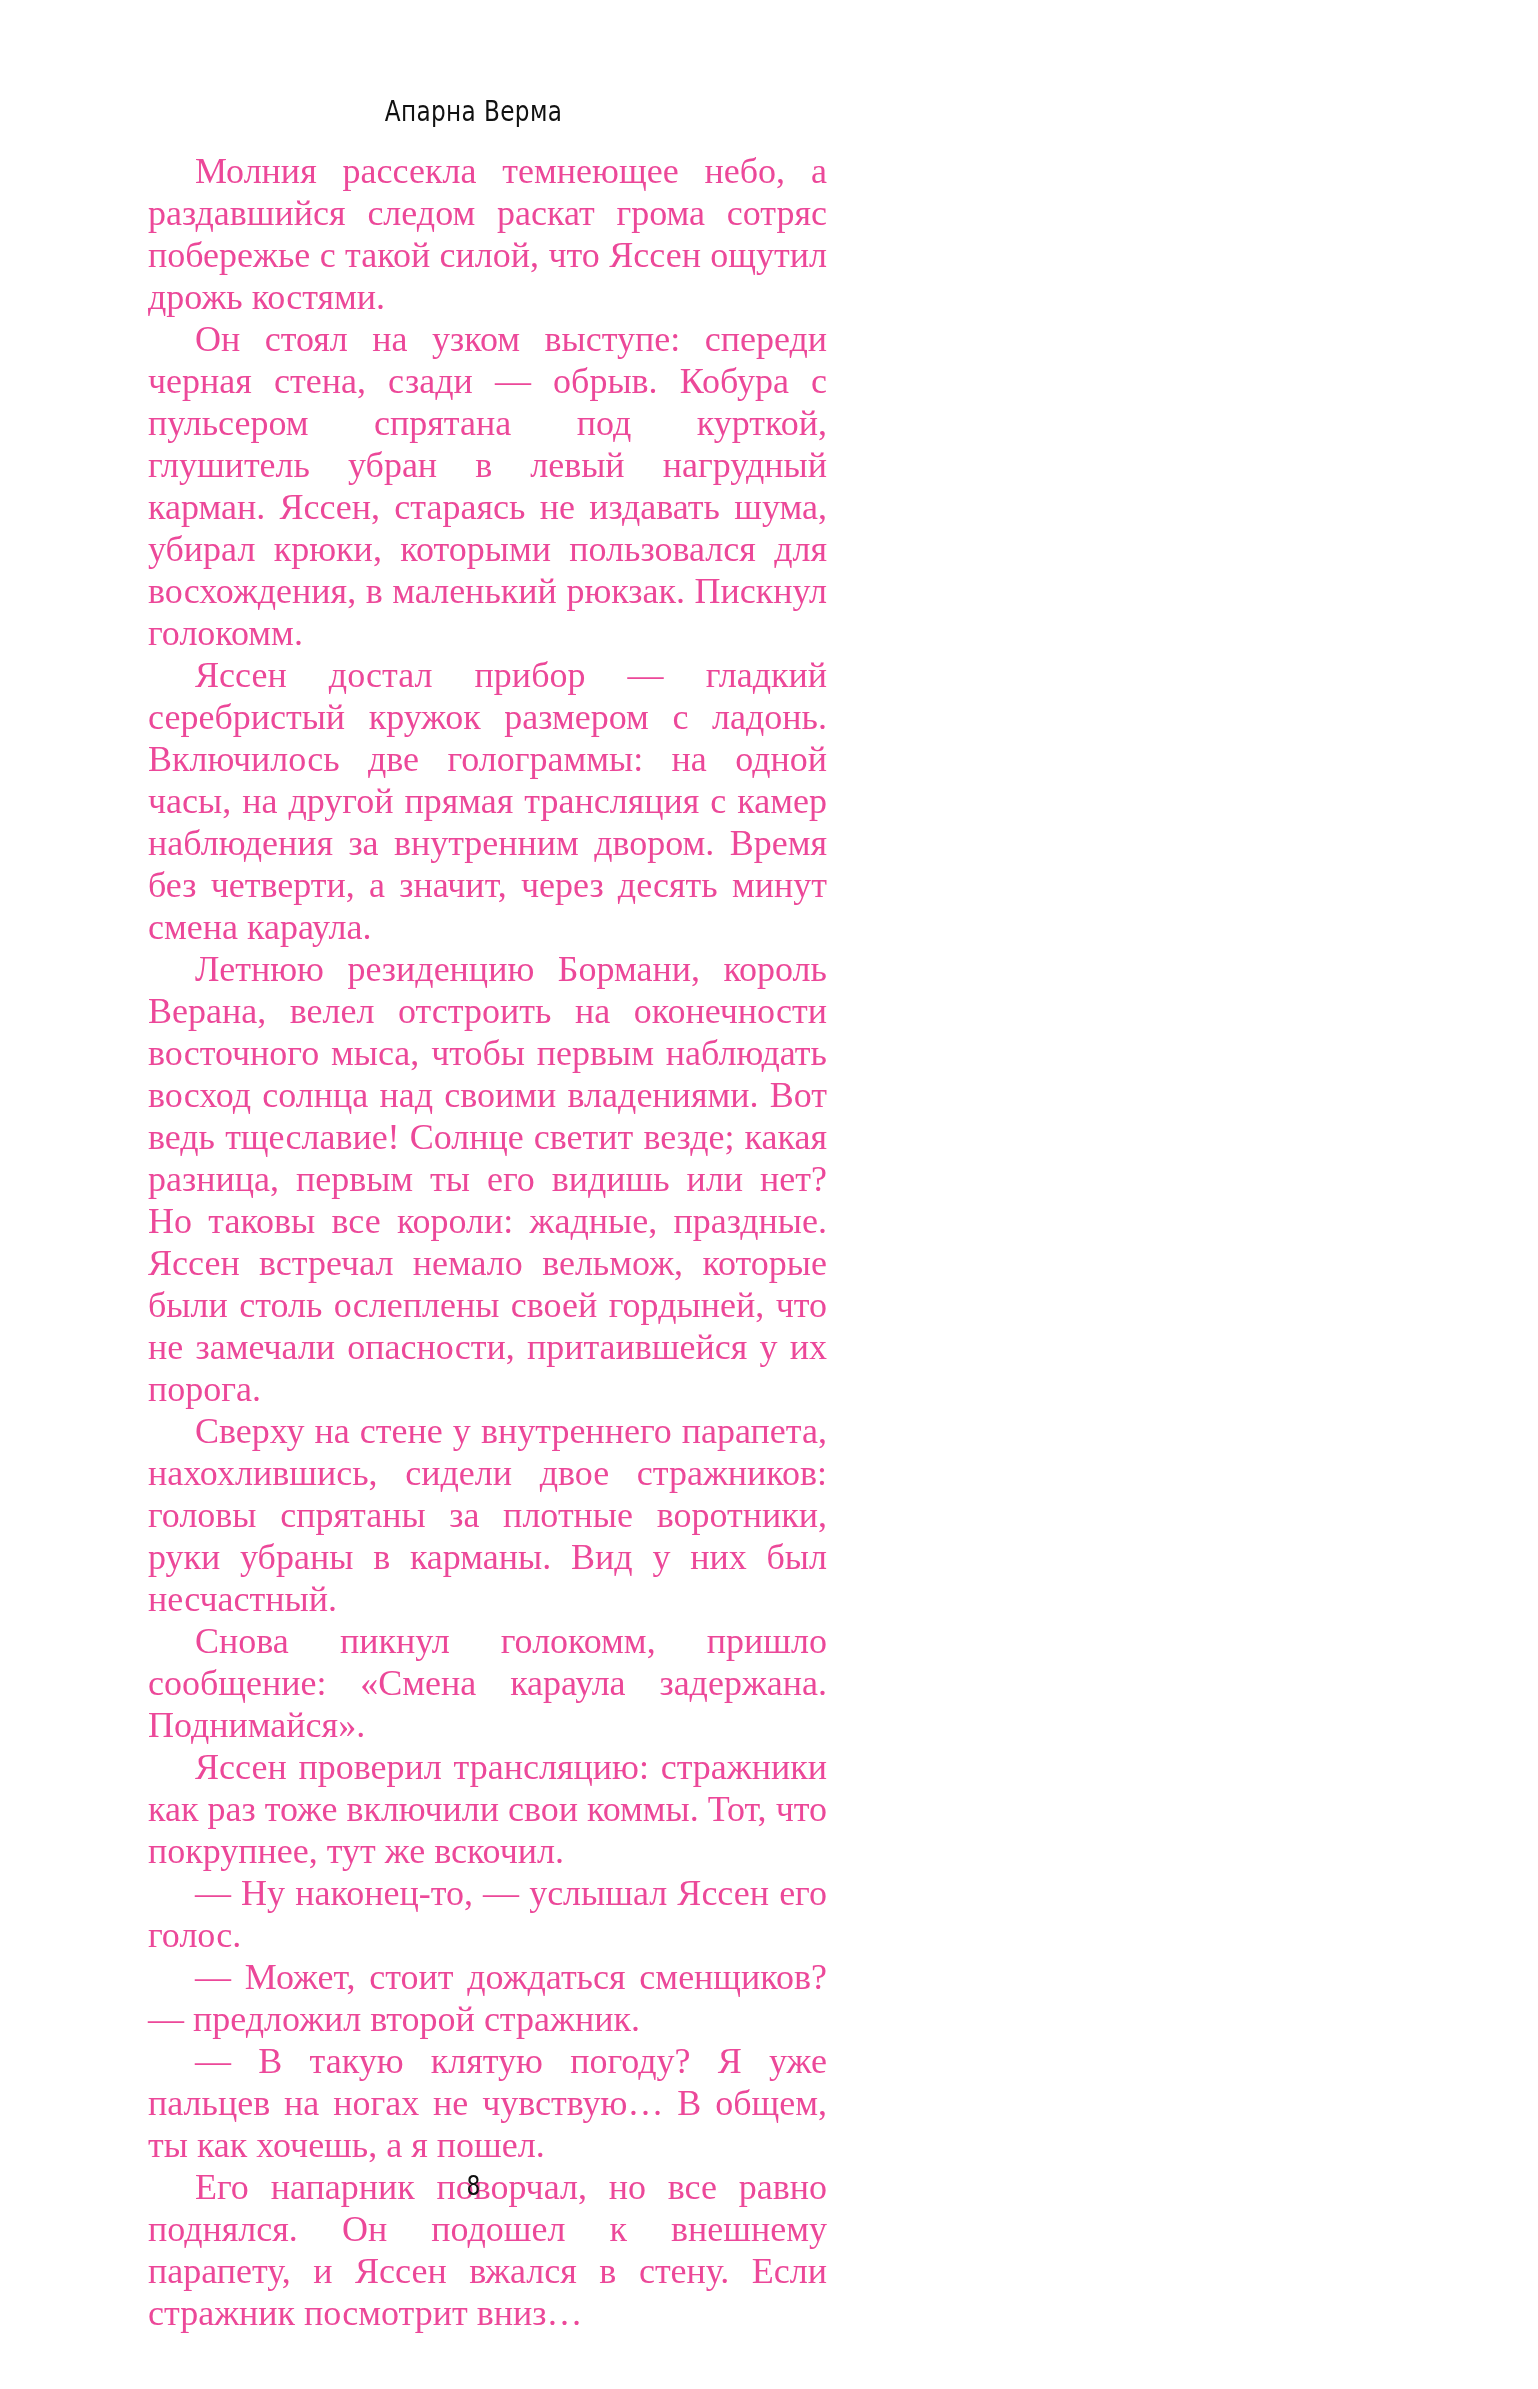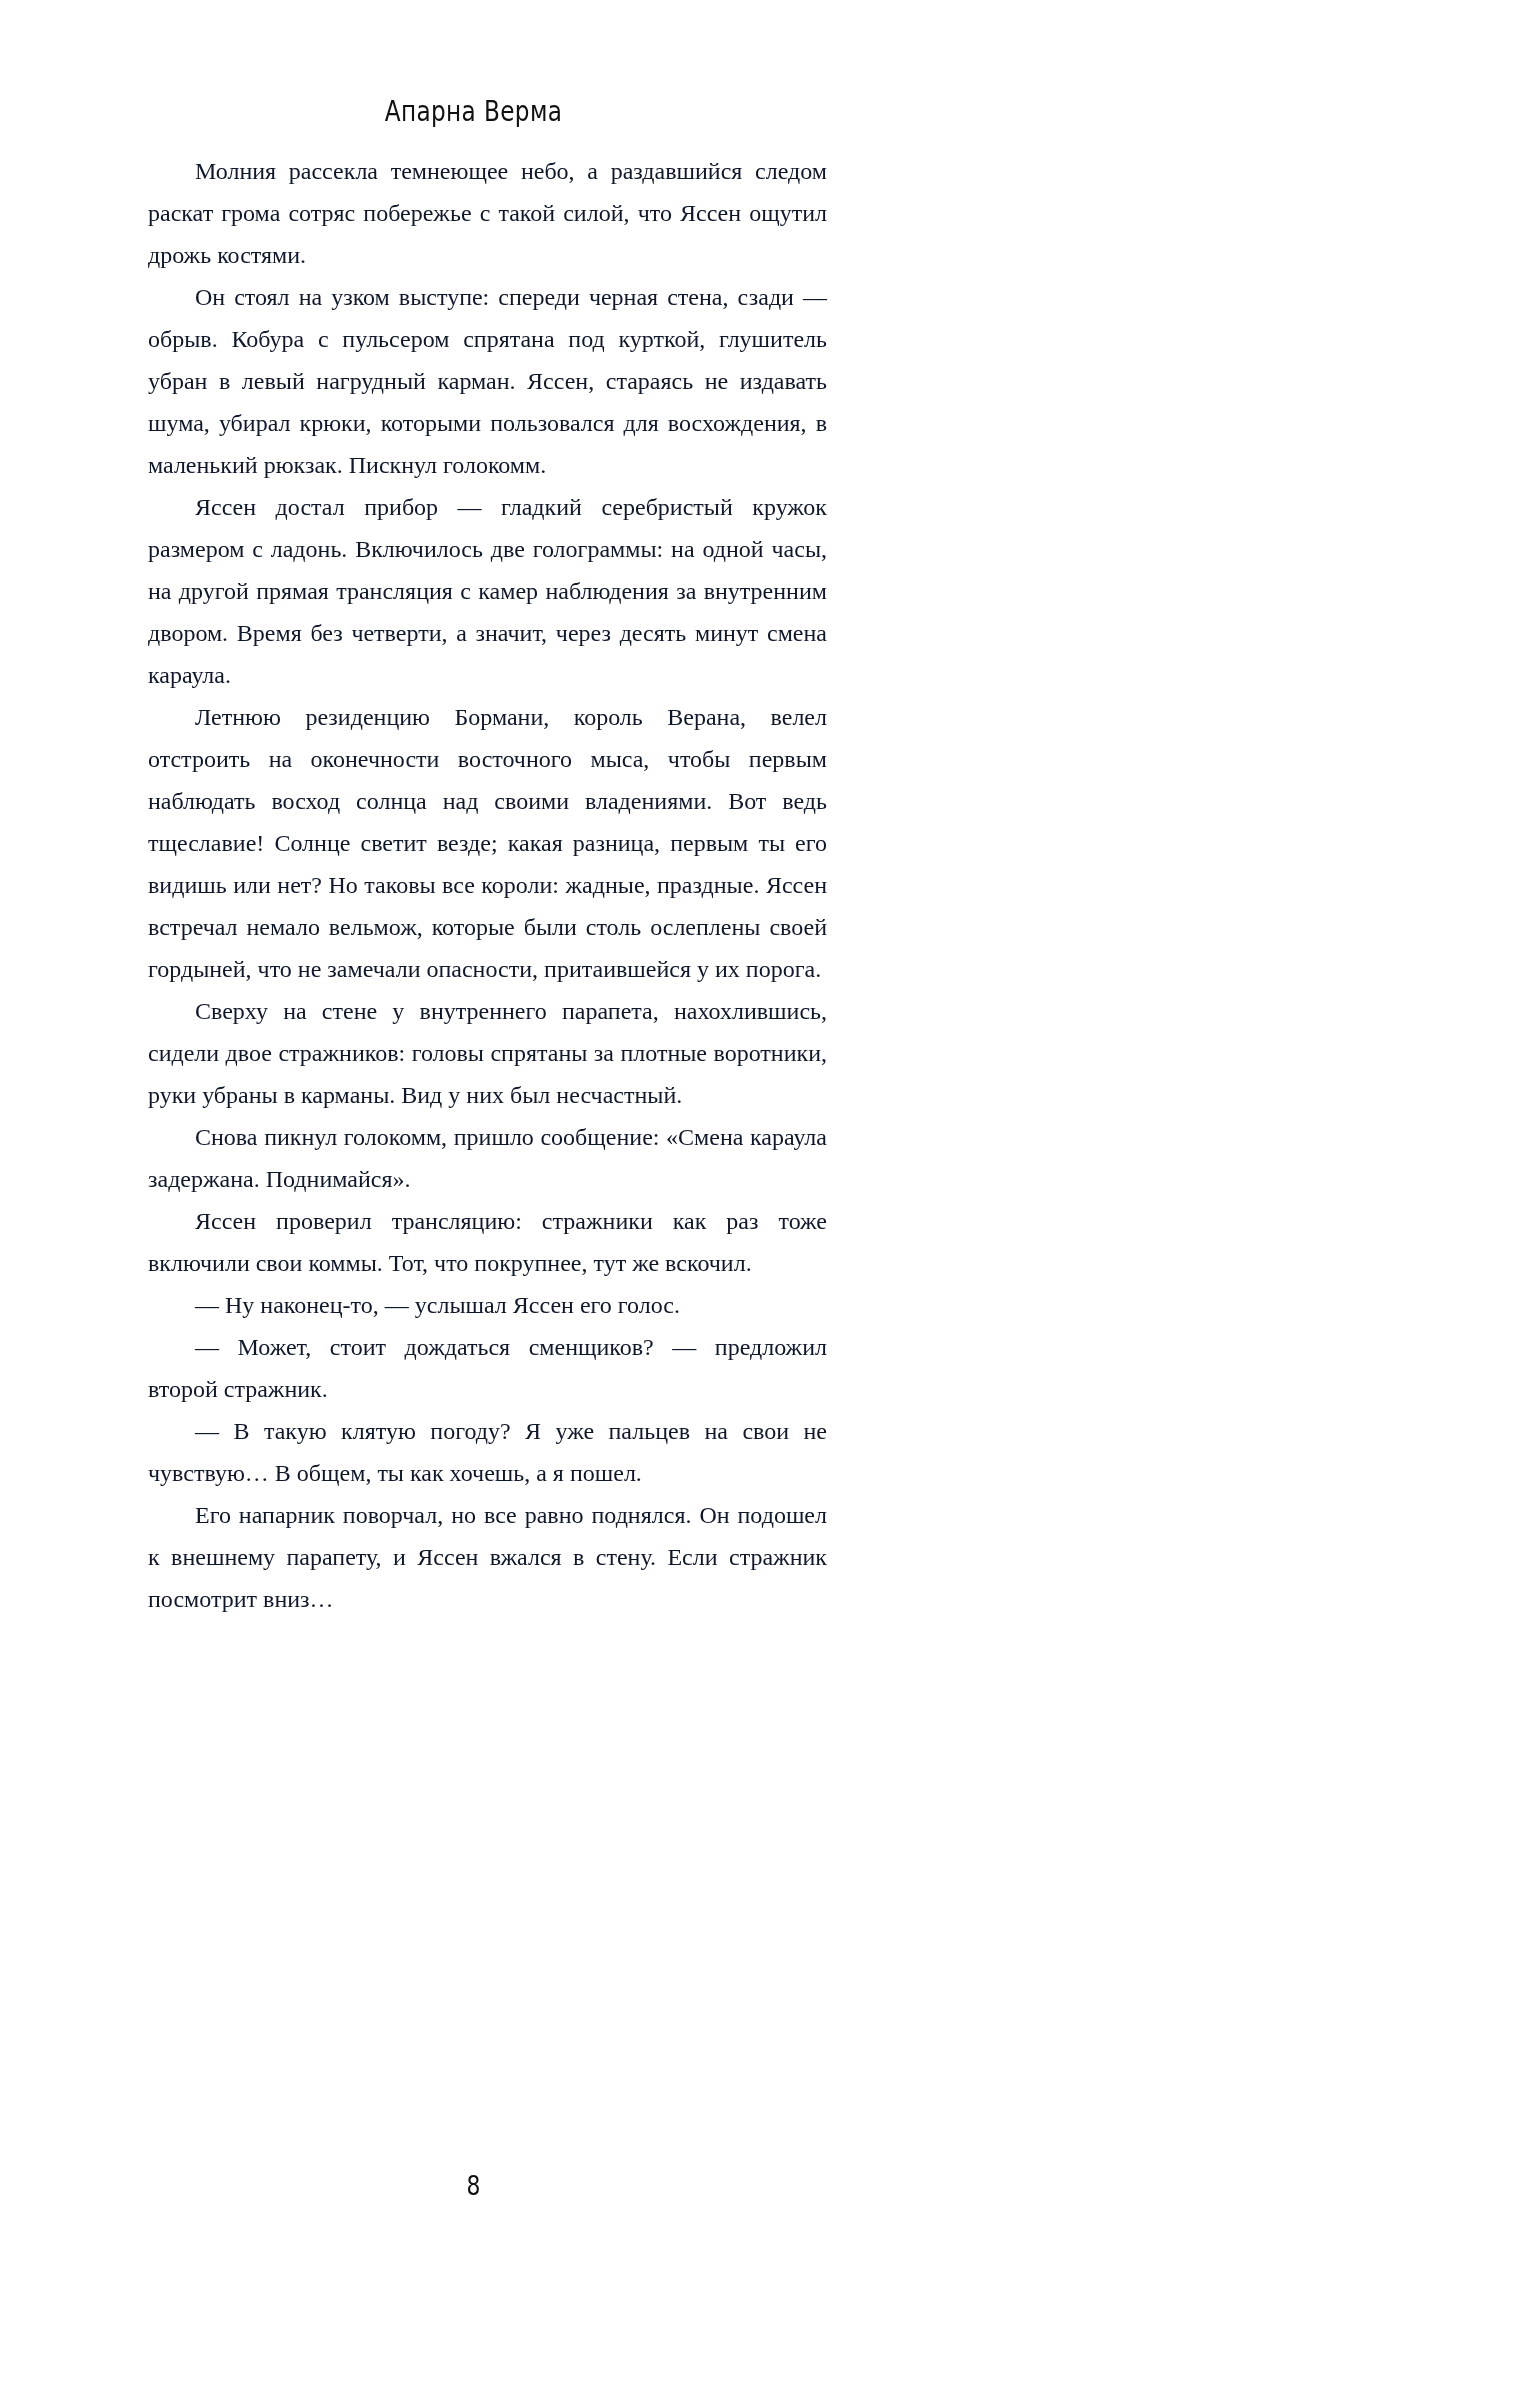--- a/index.html
+++ b/index.html
@@ -43,23 +43,23 @@
     transform-origin: center;
   }
 
   .text-column {
     position: absolute;
     left: 148px;
     top: 150px;
     width: 679px;
     text-align: justify;
     text-justify: inter-word;
-    font-size: 24px;
+    font-size: 36px;
     line-height: 42px;
-    color: #0f172a;
+    color: #ec4899;
     -webkit-font-smoothing: antialiased;
   }
 
   .text-column p {
     margin: 0;
     text-indent: 47px;
     text-align: justify;
     hyphens: manual;
   }
 
@@ -91,20 +91,20 @@
   <div class="text-column">
     <p>Молния рассекла темнеющее небо, а раздавшийся следом раскат грома сотряс побережье с такой силой, что Яссен ощутил дрожь костями.</p>
     <p>Он стоял на узком выступе: спереди черная стена, сзади — обрыв. Кобура с пульсером спрятана под курткой, глушитель убран в левый нагрудный карман. Яссен, стараясь не издавать шума, убирал крюки, которыми пользовался для восхождения, в маленький рюкзак. Пискнул голокомм.</p>
     <p>Яссен достал прибор — гладкий серебристый кружок размером с ладонь. Включилось две голограммы: на одной часы, на другой прямая трансляция с камер наблюдения за внутренним двором. Время без четверти, а значит, через десять минут смена караула.</p>
     <p>Летнюю резиденцию Бормани, король Верана, велел отстроить на оконечности восточного мыса, чтобы первым наблюдать восход солнца над своими владениями. Вот ведь тщеславие! Солнце светит везде; какая разница, первым ты его видишь или нет? Но таковы все короли: жадные, праздные. Яссен встречал немало вельмож, которые были столь ослеплены своей гордыней, что не замечали опасности, притаившейся у их порога.</p>
     <p>Сверху на стене у внутреннего парапета, нахохлившись, сидели двое стражников: головы спрятаны за плотные воротники, руки убраны в карманы. Вид у них был несчастный.</p>
     <p>Снова пикнул голокомм, пришло сообщение: «Смена караула задержана. Поднимайся».</p>
     <p>Яссен проверил трансляцию: стражники как раз тоже включили свои коммы. Тот, что покрупнее, тут же вскочил.</p>
     <p class="dialogue">— Ну наконец-то, — услышал Яссен его голос.</p>
     <p class="dialogue">— Может, стоит дождаться сменщиков? — предложил второй стражник.</p>
-    <p class="dialogue">— В такую клятую погоду? Я уже пальцев на свои не чувствую… В общем, ты как хочешь, а я пошел.</p>
+    <p class="dialogue">— В такую клятую погоду? Я уже пальцев на ногах не чувствую… В общем, ты как хочешь, а я пошел.</p>
     <p>Его напарник поворчал, но все равно поднялся. Он подошел к внешнему парапету, и Яссен вжался в стену. Если стражник посмотрит вниз…</p>
   </div>
 
   <div class="folio">8</div>
 
 </div>
 
 
 </body></html>

